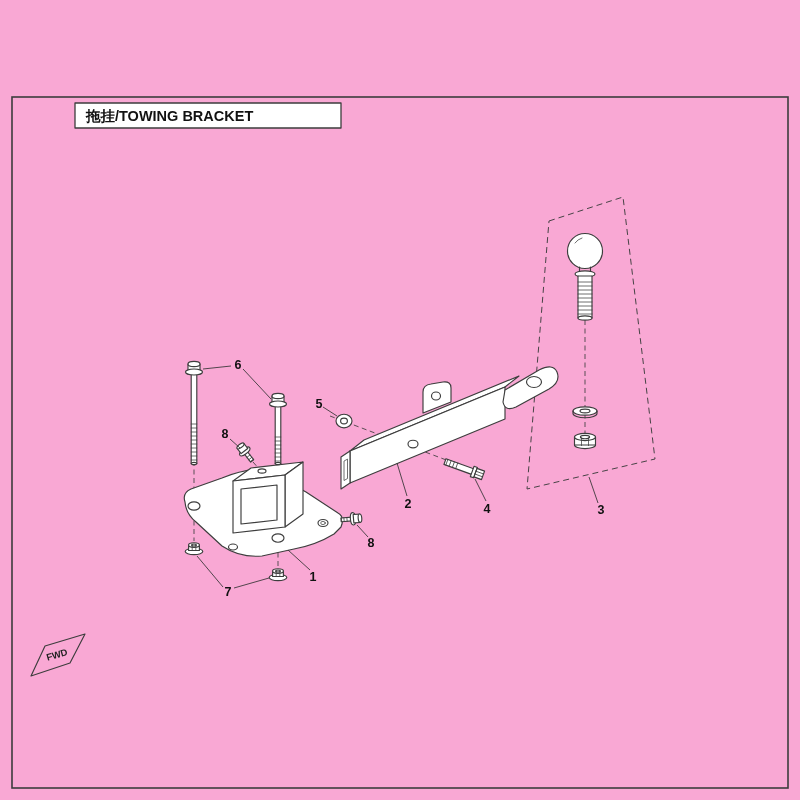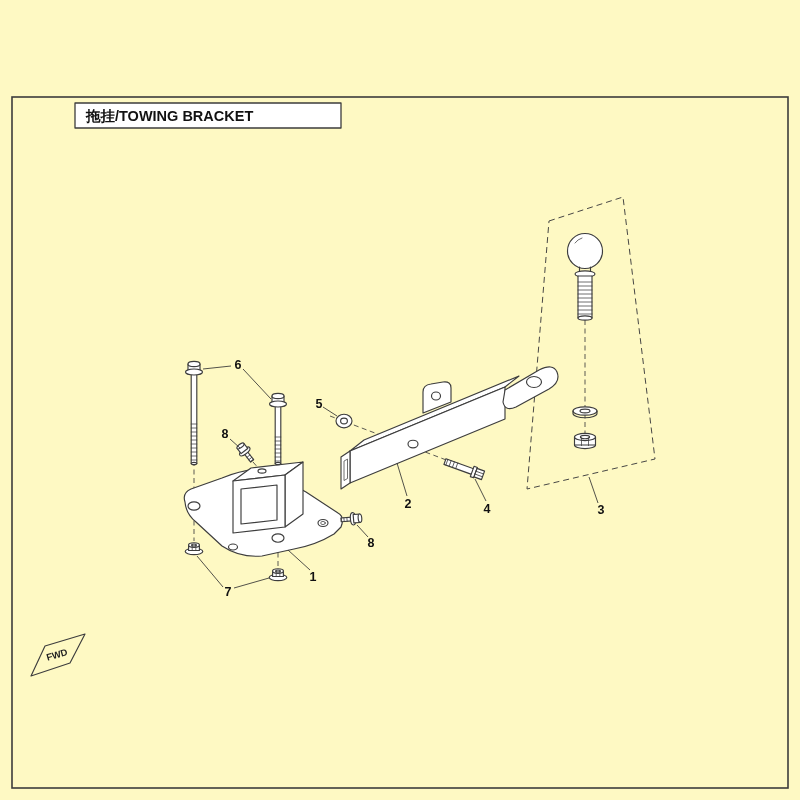--- a/index.html
+++ b/index.html
@@ -1,17 +1,17 @@
 <!DOCTYPE html>
 <html style="--ink: #3d3d3d; --text: #111111;"><head>
 <meta charset="utf-8">
 <style>
   html,body { margin:0; padding:0; background:#ffffff; }
   .page {
-    position:relative; width:800px; height:800px; background:#fef9c3;
+    position:relative; width:800px; height:800px; background:#f9a8d4;
     font-family:"Liberation Sans", sans-serif; overflow:hidden;
   }
   svg { display:block; }
   .s   { fill:none; stroke:var(--ink,#3d3d3d); stroke-width:1.15; stroke-linecap:round; stroke-linejoin:round; }
   .sf  { fill:#ffffff; stroke:var(--ink,#3d3d3d); stroke-width:1.15; stroke-linecap:round; stroke-linejoin:round; }
   .thin{ stroke-width:0.75; }
   .dash{ fill:none; stroke:var(--ink,#3d3d3d); stroke-width:0.85; stroke-dasharray:5 3.5; }
   .dashbox { fill:none; stroke:var(--ink,#3d3d3d); stroke-width:0.95; stroke-dasharray:6 4; }
   .leader { fill:none; stroke:#333333; stroke-width:0.85; }
   .frame { fill:none; stroke:#3c3c3c; stroke-width:1.6; }

